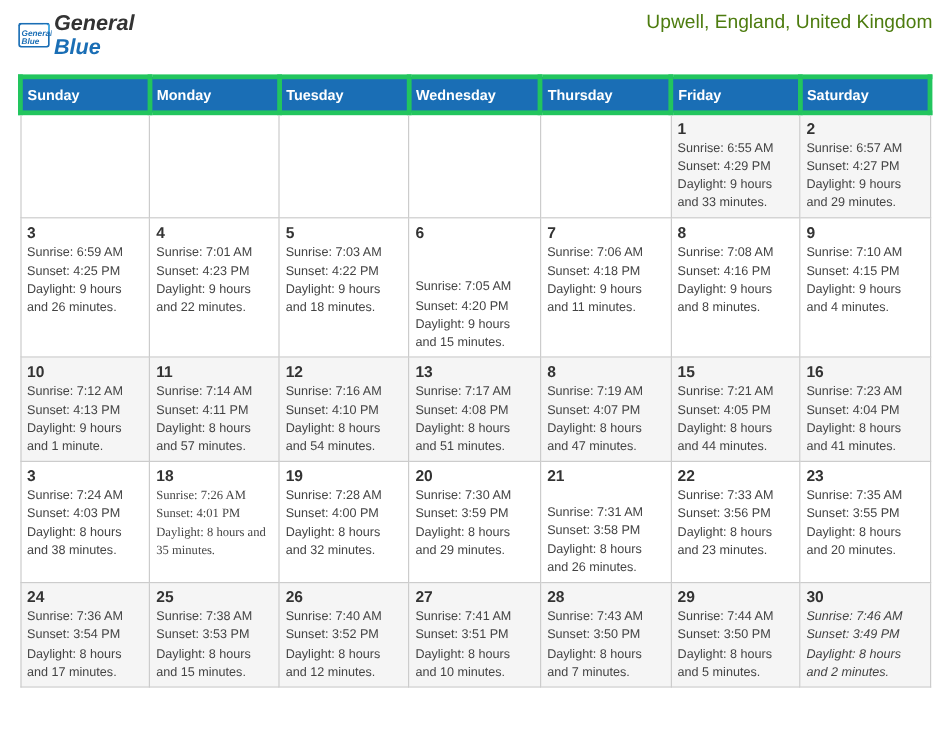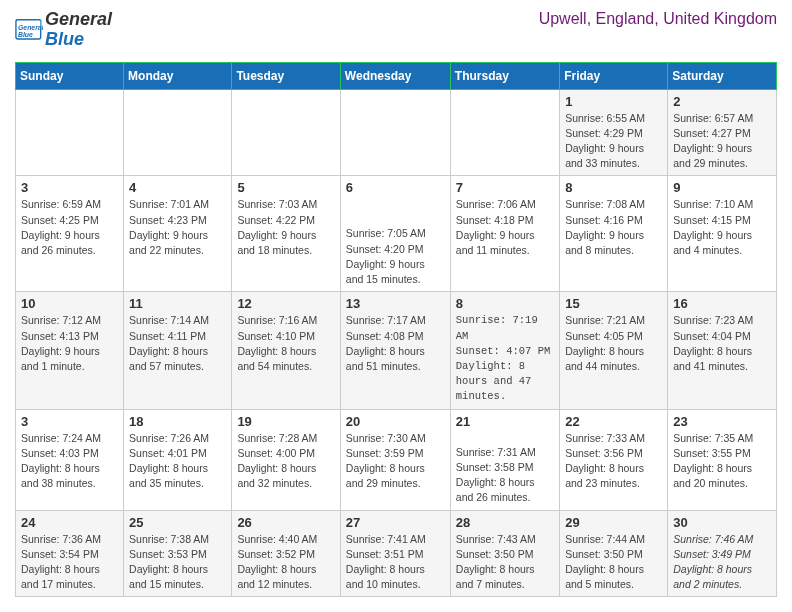--- a/index.html
+++ b/index.html
@@ -32,35 +32,35 @@
       text-align: right;
       margin-bottom: 6px;
     }
     .month-title {
       font-size: 32px;
       font-weight: bold;
       color: #333;
     }
     .location {
       font-size: 16px;
-      color: #701a75;
+      color: #4d7c0f;
     }
     .calendar-table {
       width: 100%;
       border-collapse: collapse;
       font-size: 11px;
     }
     .calendar-table thead tr th {
       background-color: #1a6eb5;
       color: #fff;
       padding: 6px 4px;
       text-align: left;
       font-size: 12px;
       font-weight: bold;
-      border: 1px solid #22c55e;
+      border: 4px solid #22c55e;
     }
     .calendar-table tbody tr td {
       vertical-align: top;
       padding: 4px 5px;
       border: 1px solid #ccc;
       height: 80px;
       width: 113px;
       background: #fff;
     }
     .calendar-table tbody tr:nth-child(odd) td {
@@ -203,21 +203,21 @@
 Daylight: 8 hours and 54 minutes.</div>
         </td>
         <td>
           <span class="day-number">13</span>
           <div class="day-info" style="white-space: pre-line;">Sunrise: 7:17 AM
 Sunset: 4:08 PM
 Daylight: 8 hours and 51 minutes.</div>
         </td>
         <td>
           <span class="day-number">8</span>
-          <div class="day-info" style="white-space: pre-line; font-family: Liberation Mono, monospace;">Sunrise: 7:19 AM
+          <div class="day-info" style="white-space: pre-line;">Sunrise: 7:19 AM
 Sunset: 4:07 PM
 Daylight: 8 hours and 47 minutes.</div>
         </td>
         <td>
           <span class="day-number">15</span>
           <div class="day-info" style="white-space: pre-line;">Sunrise: 7:21 AM
 Sunset: 4:05 PM
 Daylight: 8 hours and 44 minutes.</div>
         </td>
         <td>
@@ -229,21 +229,21 @@
       </tr>
       <tr>
         <td>
           <span class="day-number">3</span>
           <div class="day-info" style="white-space: pre-line;">Sunrise: 7:24 AM
 Sunset: 4:03 PM
 Daylight: 8 hours and 38 minutes.</div>
         </td>
         <td>
           <span class="day-number">18</span>
-          <div class="day-info" style="white-space: pre-line;">Sunrise: 7:26 AM
+          <div class="day-info" style="white-space: pre-line; font-family: Liberation Serif, serif;">Sunrise: 7:26 AM
 Sunset: 4:01 PM
 Daylight: 8 hours and 35 minutes.</div>
         </td>
         <td>
           <span class="day-number">19</span>
           <div class="day-info" style="white-space: pre-line;">Sunrise: 7:28 AM
 Sunset: 4:00 PM
 Daylight: 8 hours and 32 minutes.</div>
         </td>
         <td>
@@ -279,21 +279,21 @@
 Daylight: 8 hours and 17 minutes.</div>
         </td>
         <td>
           <span class="day-number">25</span>
           <div class="day-info" style="white-space: pre-line;">Sunrise: 7:38 AM
 Sunset: 3:53 PM
 Daylight: 8 hours and 15 minutes.</div>
         </td>
         <td>
           <span class="day-number">26</span>
-          <div class="day-info" style="white-space: pre-line;">Sunrise: 4:40 AM
+          <div class="day-info" style="white-space: pre-line;">Sunrise: 7:40 AM
 Sunset: 3:52 PM
 Daylight: 8 hours and 12 minutes.</div>
         </td>
         <td>
           <span class="day-number">27</span>
           <div class="day-info" style="white-space: pre-line;">Sunrise: 7:41 AM
 Sunset: 3:51 PM
 Daylight: 8 hours and 10 minutes.</div>
         </td>
         <td>

